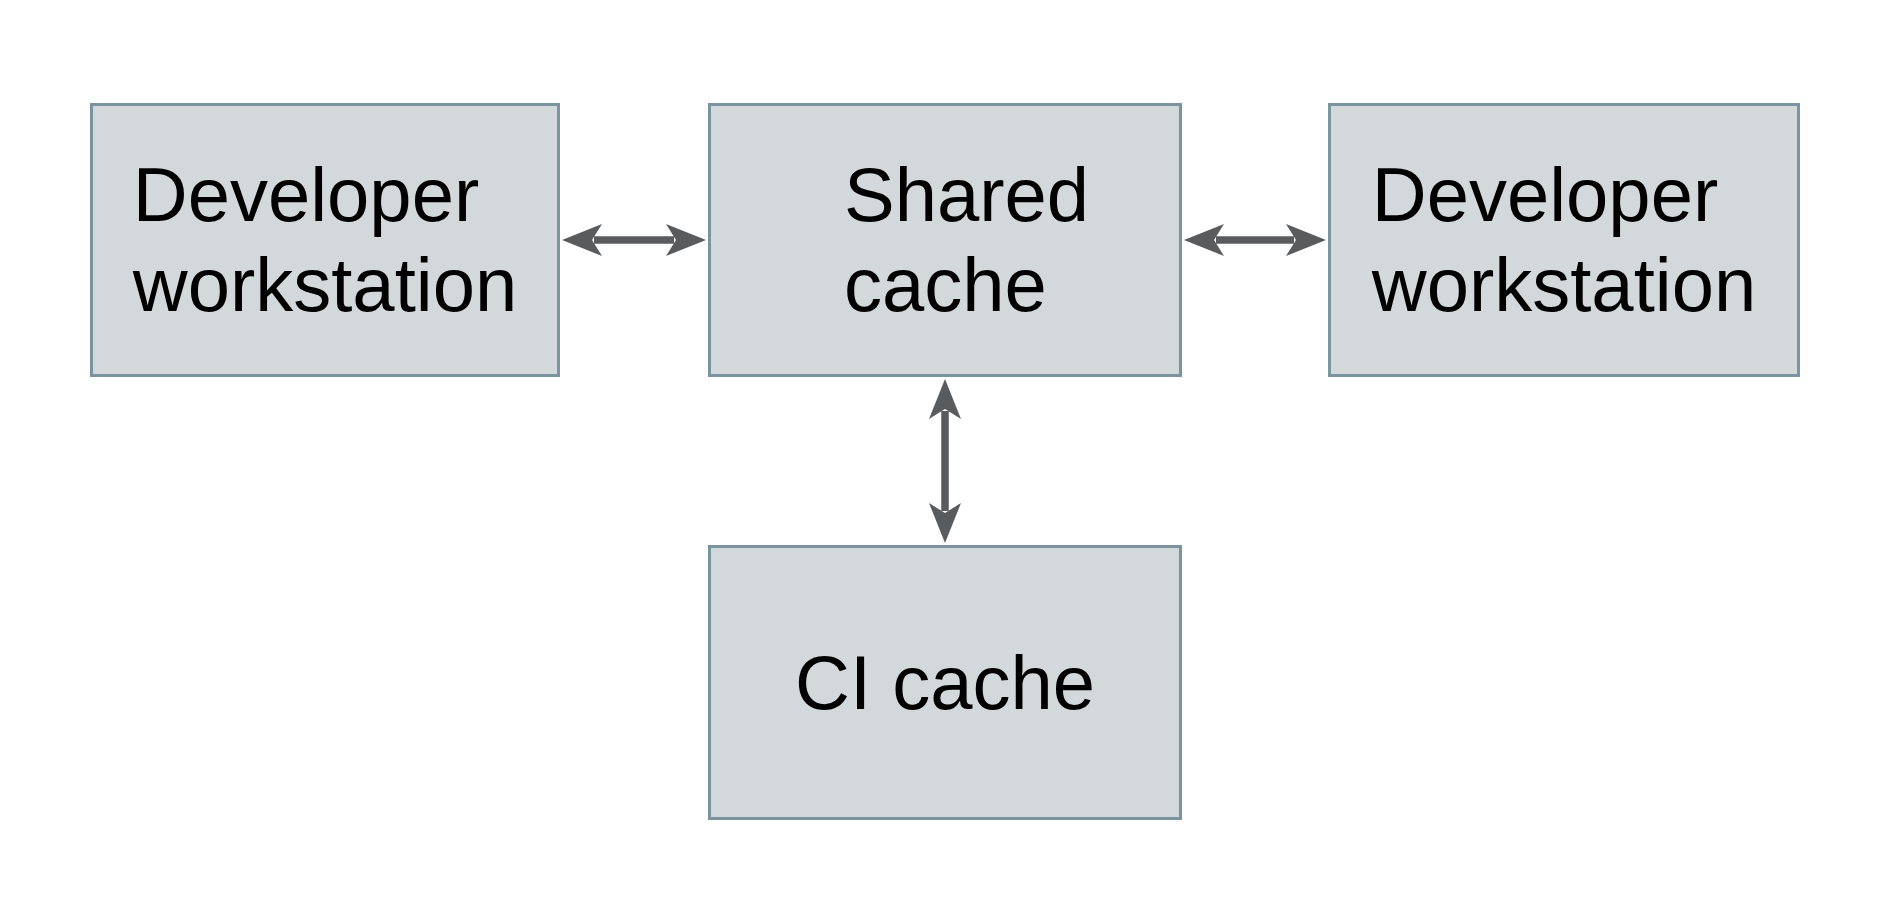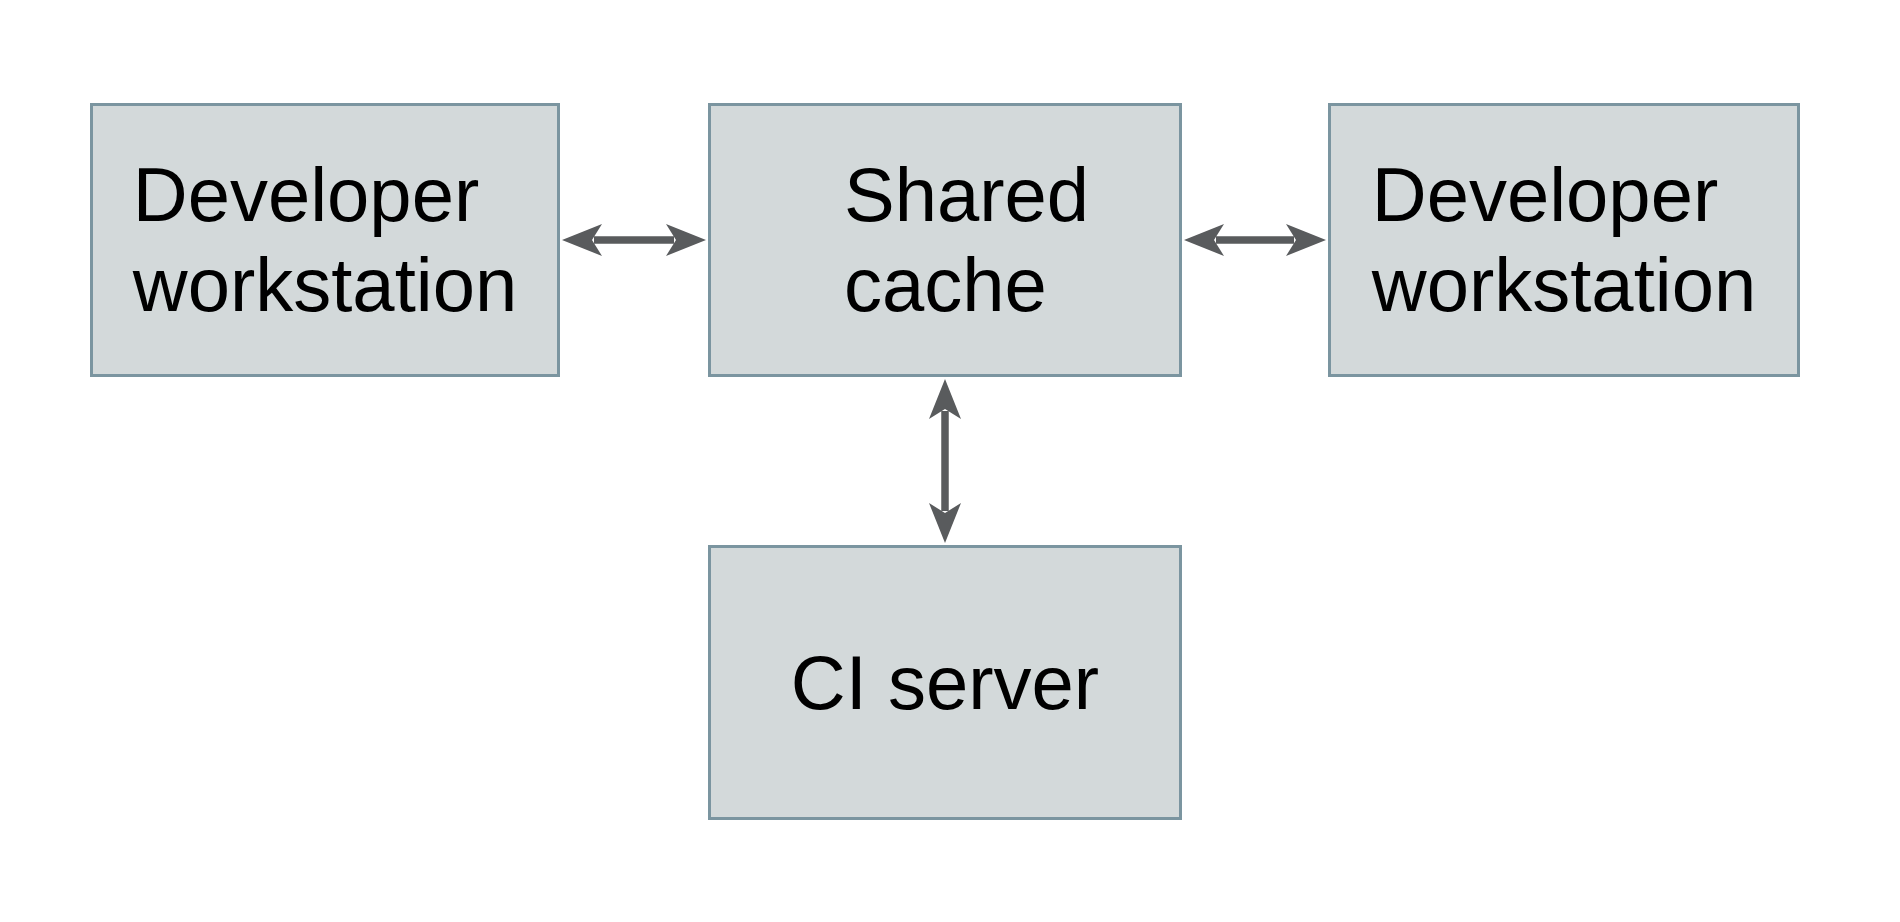--- a/index.html
+++ b/index.html
@@ -68,21 +68,21 @@
     <div class="node-label">Shared
 cache</div>
   </div>
 
   <div class="node node-dev-right">
     <div class="node-label">Developer
 workstation</div>
   </div>
 
   <div class="node node-ci-server">
-    <div class="node-label">CI server</div>
+    <div class="node-label">CI cache</div>
   </div>
 
   <svg class="edges-layer" viewBox="0 0 1900 922">
 
     <g>
       <line class="arrow-shaft" x1="594" y1="240" x2="674" y2="240"></line>
       <polygon class="arrow-head" points="562,240 602,224 592,240 602,256"></polygon>
       <polygon class="arrow-head" points="706,240 666,224 676,240 666,256"></polygon>
     </g>
 

